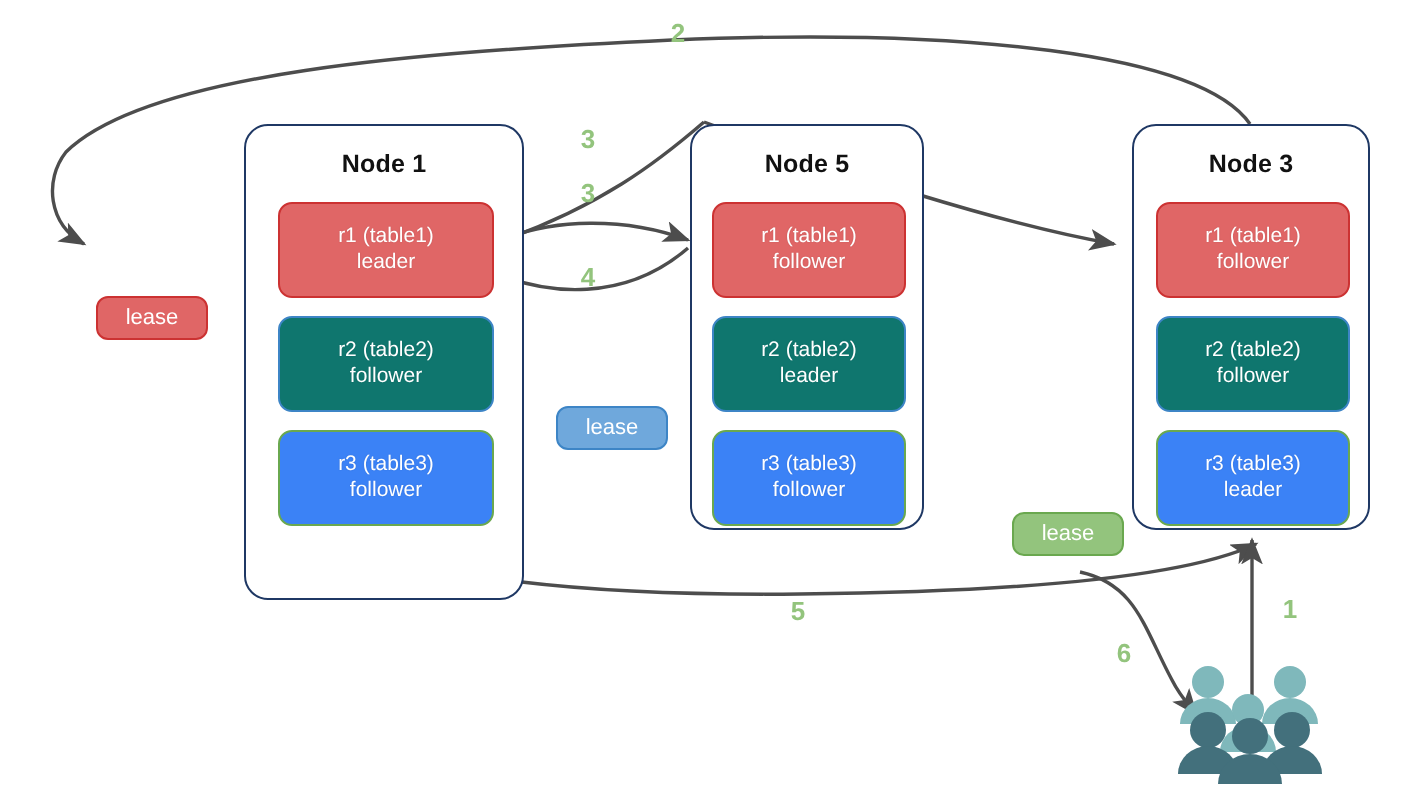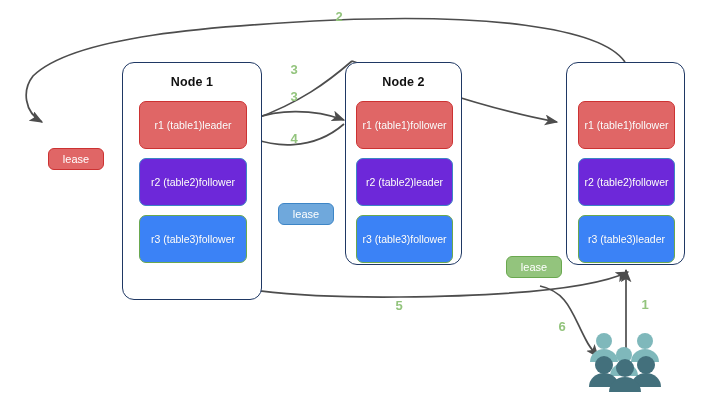--- a/index.html
+++ b/index.html
@@ -30,31 +30,32 @@
     color:#111111;
     letter-spacing:.1px;
   }
 
   
   .rbox{
     position:absolute;
     box-sizing:border-box;
     border-radius:7px;
     display:flex;
+    flex-direction:column;
     align-items:center;
     justify-content:center;
     color:#ffffff;
     font-size:10.5px;
     line-height:13px;
     text-align:center;
     text-shadow:0 0 1px rgba(0,0,0,.12);
   }
   .rbox .l1,.rbox .l2{display:block;white-space:nowrap;}
   .r-red  {background:#e06666;border:1.6px solid #cc3232;}
-  .r-blue {background:#6d28d9;border:1.6px solid #3d85c6;}
+  .r-blue {background:#0f766e;border:1.6px solid #3d85c6;}
   .r-green{background:#3b82f6;border:1.6px solid #6aa84f;}
 
   
   .lease{
     position:absolute;
     box-sizing:border-box;
     border-radius:6px;
     display:flex;align-items:center;justify-content:center;
     color:#ffffff;
     font-size:11px;
@@ -143,39 +144,40 @@
       <span class="l2">follower</span>
     </div>
 
     <div class="rbox r-green" style="left:16px;top:152px;width:108px;height:48px;">
       <span class="l1">r3 (table3)</span>
       <span class="l2">follower</span>
     </div>
   </div>
 
   <div class="node" style="left:345px;top:62px;width:117px;height:203px;">
-    <div class="node-title" style="top:12px;">Node 2</div>
+    <div class="node-title" style="top:12px;">Node 5</div>
 
     <div class="rbox r-red" style="left:10px;top:38px;width:97px;height:48px;">
       <span class="l1">r1 (table1)</span>
       <span class="l2">follower</span>
     </div>
 
     <div class="rbox r-blue" style="left:10px;top:95px;width:97px;height:48px;">
       <span class="l1">r2 (table2)</span>
       <span class="l2">leader</span>
     </div>
 
     <div class="rbox r-green" style="left:10px;top:152px;width:97px;height:48px;">
       <span class="l1">r3 (table3)</span>
       <span class="l2">follower</span>
     </div>
   </div>
 
   <div class="node" style="left:566px;top:62px;width:119px;height:203px;">
+    <div class="node-title" style="top:12px;">Node 3</div>
 
     <div class="rbox r-red" style="left:11px;top:38px;width:97px;height:48px;">
       <span class="l1">r1 (table1)</span>
       <span class="l2">follower</span>
     </div>
 
     <div class="rbox r-blue" style="left:11px;top:95px;width:97px;height:48px;">
       <span class="l1">r2 (table2)</span>
       <span class="l2">follower</span>
     </div>

